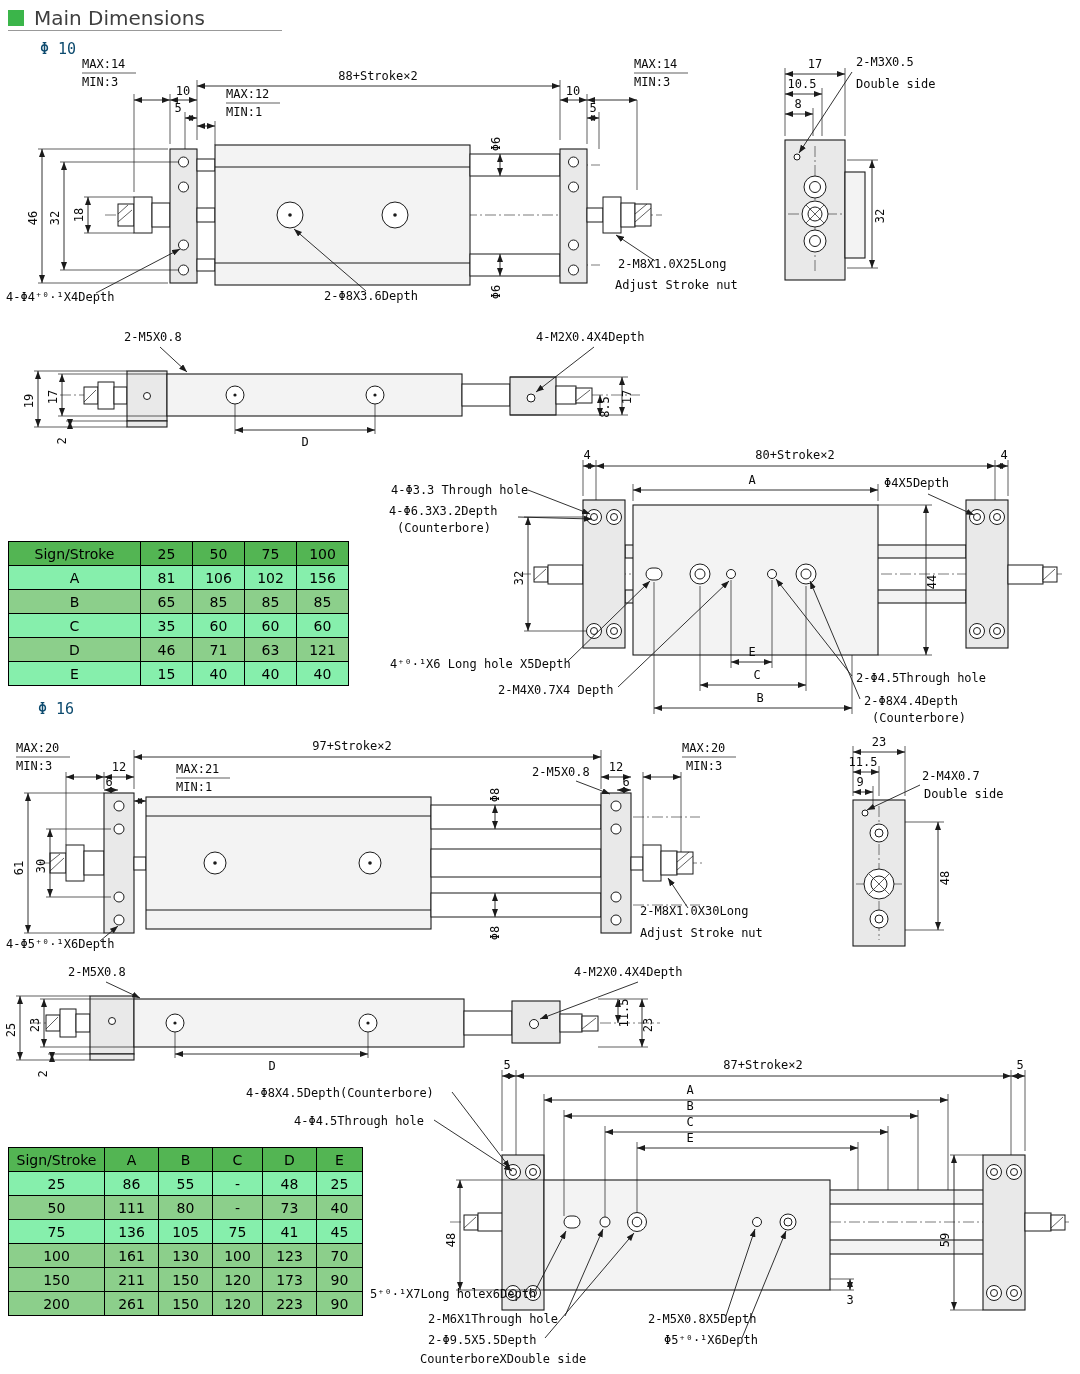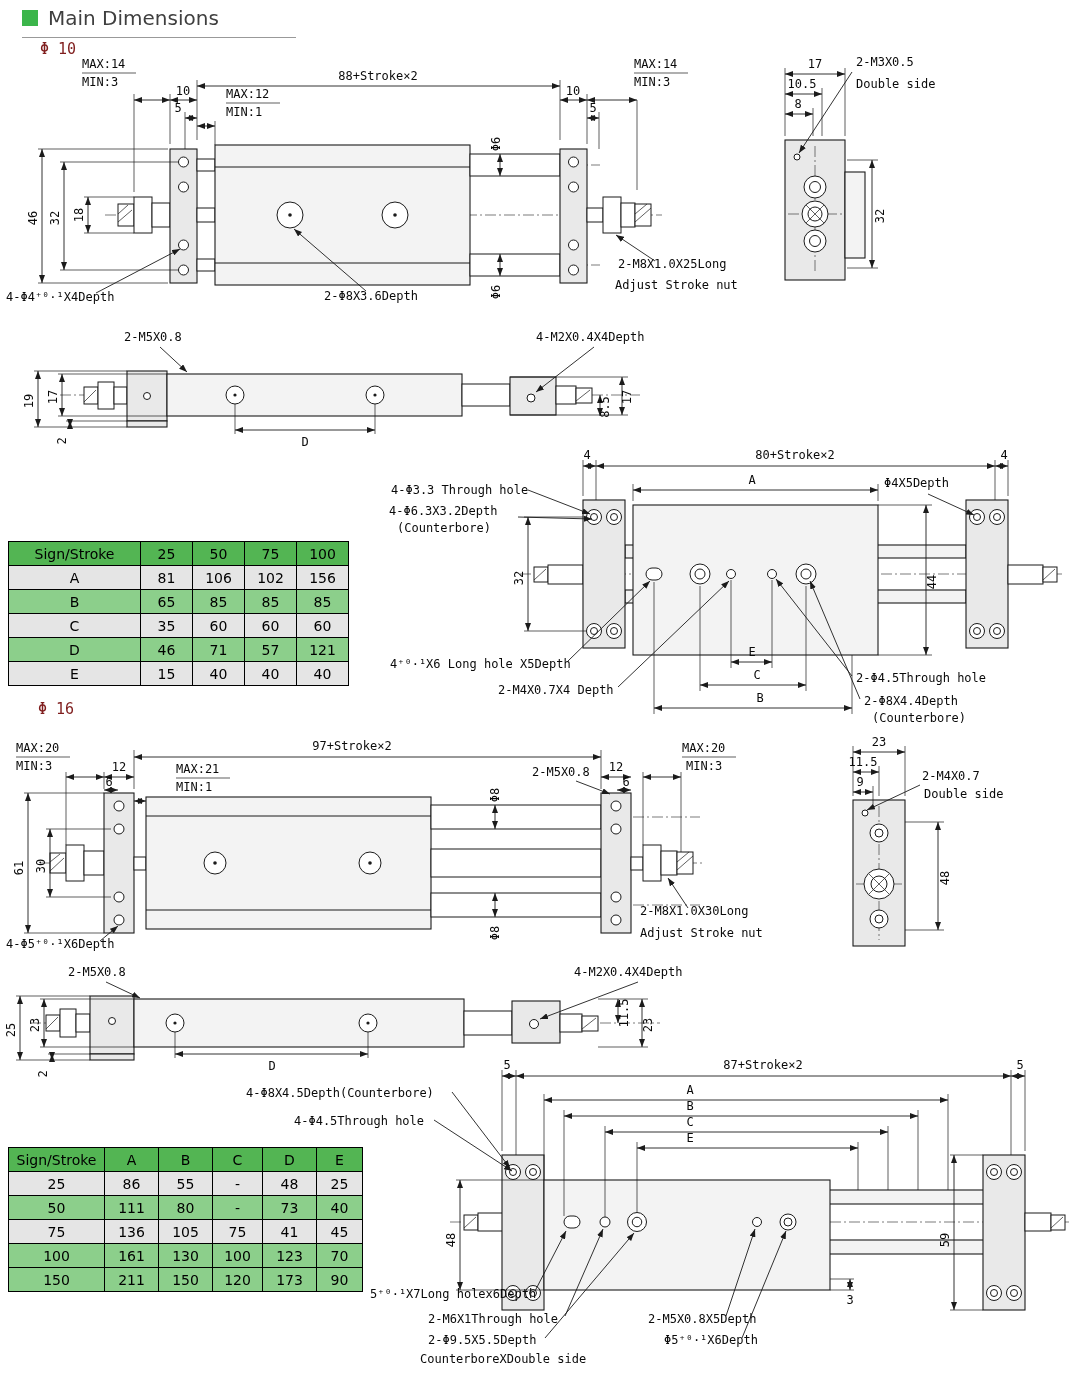--- a/index.html
+++ b/index.html
@@ -1,37 +1,37 @@
 <!DOCTYPE html>
 <html><head>
 <meta charset="utf-8">
 <style>
 *{box-sizing:border-box}
 html,body{margin:0;padding:0;background:#fff}
 .page{position:relative;width:1080px;height:1374px;background:#fff;overflow:hidden;font-family:"DejaVu Sans","Liberation Sans",sans-serif}
-.title-row{position:absolute;left:22px;top:6px;width:274px;display:flex;align-items:center;gap:10px;padding-bottom:7px;border-bottom:1px solid #999}
+.title-row{position:absolute;left:8px;top:6px;width:274px;display:flex;align-items:center;gap:10px;border-bottom:1px solid #999}
 .sq{width:16px;height:16px;background:#3bb54a;flex:0 0 auto}
 .title{font-size:20px;color:#3f3f3f}
-.sec{position:absolute;font:15px "DejaVu Sans Mono","Liberation Mono",monospace;color:#7f1d1d}
+.sec{position:absolute;font:15px "DejaVu Sans Mono","Liberation Mono",monospace;color:#0c4a6e}
 #h10{left:40px;top:40px}
 #h16{left:38px;top:700px}
 svg.dwg{position:absolute;left:0;top:0}
 .ln{stroke:#1b1b1b;stroke-width:1;fill:none}
 .fw{fill:#fff;stroke:#1b1b1b;stroke-width:1}
 .fa{fill:#e9e9e9;stroke:#1b1b1b;stroke-width:1.1}
 .fb{fill:#f3f3f3;stroke:#1b1b1b;stroke-width:1.1}
 .dt{fill:#1b1b1b;stroke:none}
 .cl{stroke:#444;stroke-width:.7;stroke-dasharray:11 3 2 3;fill:none}
 .dm{stroke:#1b1b1b;stroke-width:.9;fill:none;marker-start:url(#ar);marker-end:url(#ar)}
 .ld{stroke:#1b1b1b;stroke-width:.9;fill:none;marker-end:url(#ar)}
 .ex{stroke:#1b1b1b;stroke-width:.7;fill:none}
 .ht{stroke:#1b1b1b;stroke-width:.7;fill:none}
 text.lb{font:12px "DejaVu Sans Mono","Liberation Mono",monospace;fill:#0a0a0a}
 text.md{text-anchor:middle}
-table.t{position:absolute;border-collapse:collapse;background:#e5e5e5;table-layout:fixed}
+table.t{position:absolute;border-collapse:collapse;background:#86efac;table-layout:fixed}
 .t td{border:1px solid #000;text-align:center;font:14px "DejaVu Sans","Liberation Sans",sans-serif;height:24px;padding:0 2px;color:#000}
 .t tr.h td{background:#53b553}
 .t tr.g td{background:#8ccf8b}
 #t1{left:8px;top:541px;width:340px}
 #t2{left:8px;top:1147px;width:354px}
 </style>
 </head>
 <body>
 
 <div class="page">
@@ -598,21 +598,21 @@
     <td>C</td>
     <td>35</td>
     <td>60</td>
     <td>60</td>
     <td>60</td>
   </tr>
   <tr class="g">
     <td>D</td>
     <td>46</td>
     <td>71</td>
-    <td>57</td>
+    <td>63</td>
     <td>121</td>
   </tr>
   <tr>
     <td>E</td>
     <td>15</td>
     <td>40</td>
     <td>40</td>
     <td>40</td>
   </tr>
 </tbody>
@@ -669,16 +669,24 @@
     <td>70</td>
   </tr>
   <tr class="g">
     <td>150</td>
     <td>211</td>
     <td>150</td>
     <td>120</td>
     <td>173</td>
     <td>90</td>
   </tr>
+  <tr class="g">
+    <td>200</td>
+    <td>261</td>
+    <td>150</td>
+    <td>120</td>
+    <td>223</td>
+    <td>90</td>
+  </tr>
 </tbody>
     </table>
 
 </div>
 
 </body></html>

